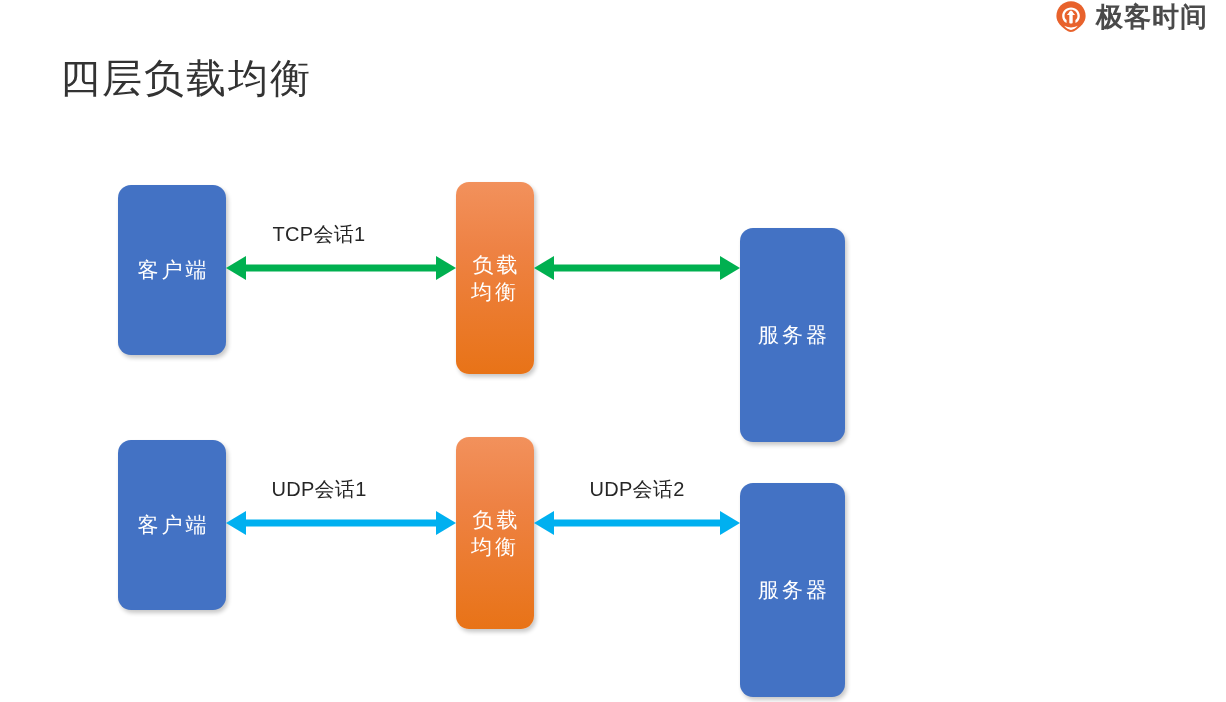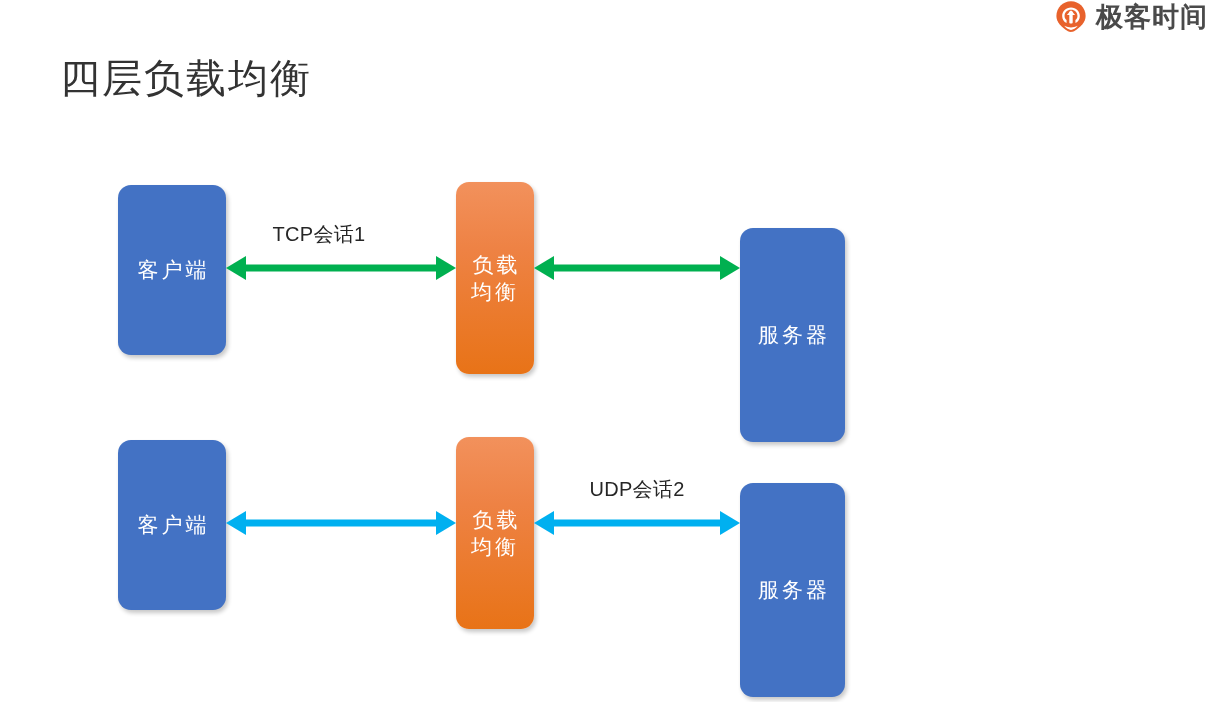--- a/index.html
+++ b/index.html
@@ -218,16 +218,17 @@
     </div>
 
     <div class="arrow arrow-2">
       <svg width="206" height="34" viewBox="0 0 206 34" preserveAspectRatio="none">
         <polygon points="0,17 20,5 20,29" fill="#00B0F0"></polygon>
         <rect x="18" y="13.5" width="170" height="7" fill="#00B0F0"></rect>
         <polygon points="206,17 186,5 186,29" fill="#00B0F0"></polygon>
       </svg>
     </div>
 
+    <div class="arrow-label label-1">UDP会话1</div>
     <div class="arrow-label label-2">UDP会话2</div>
   </div>
 
 </div>
 
 </body></html>

